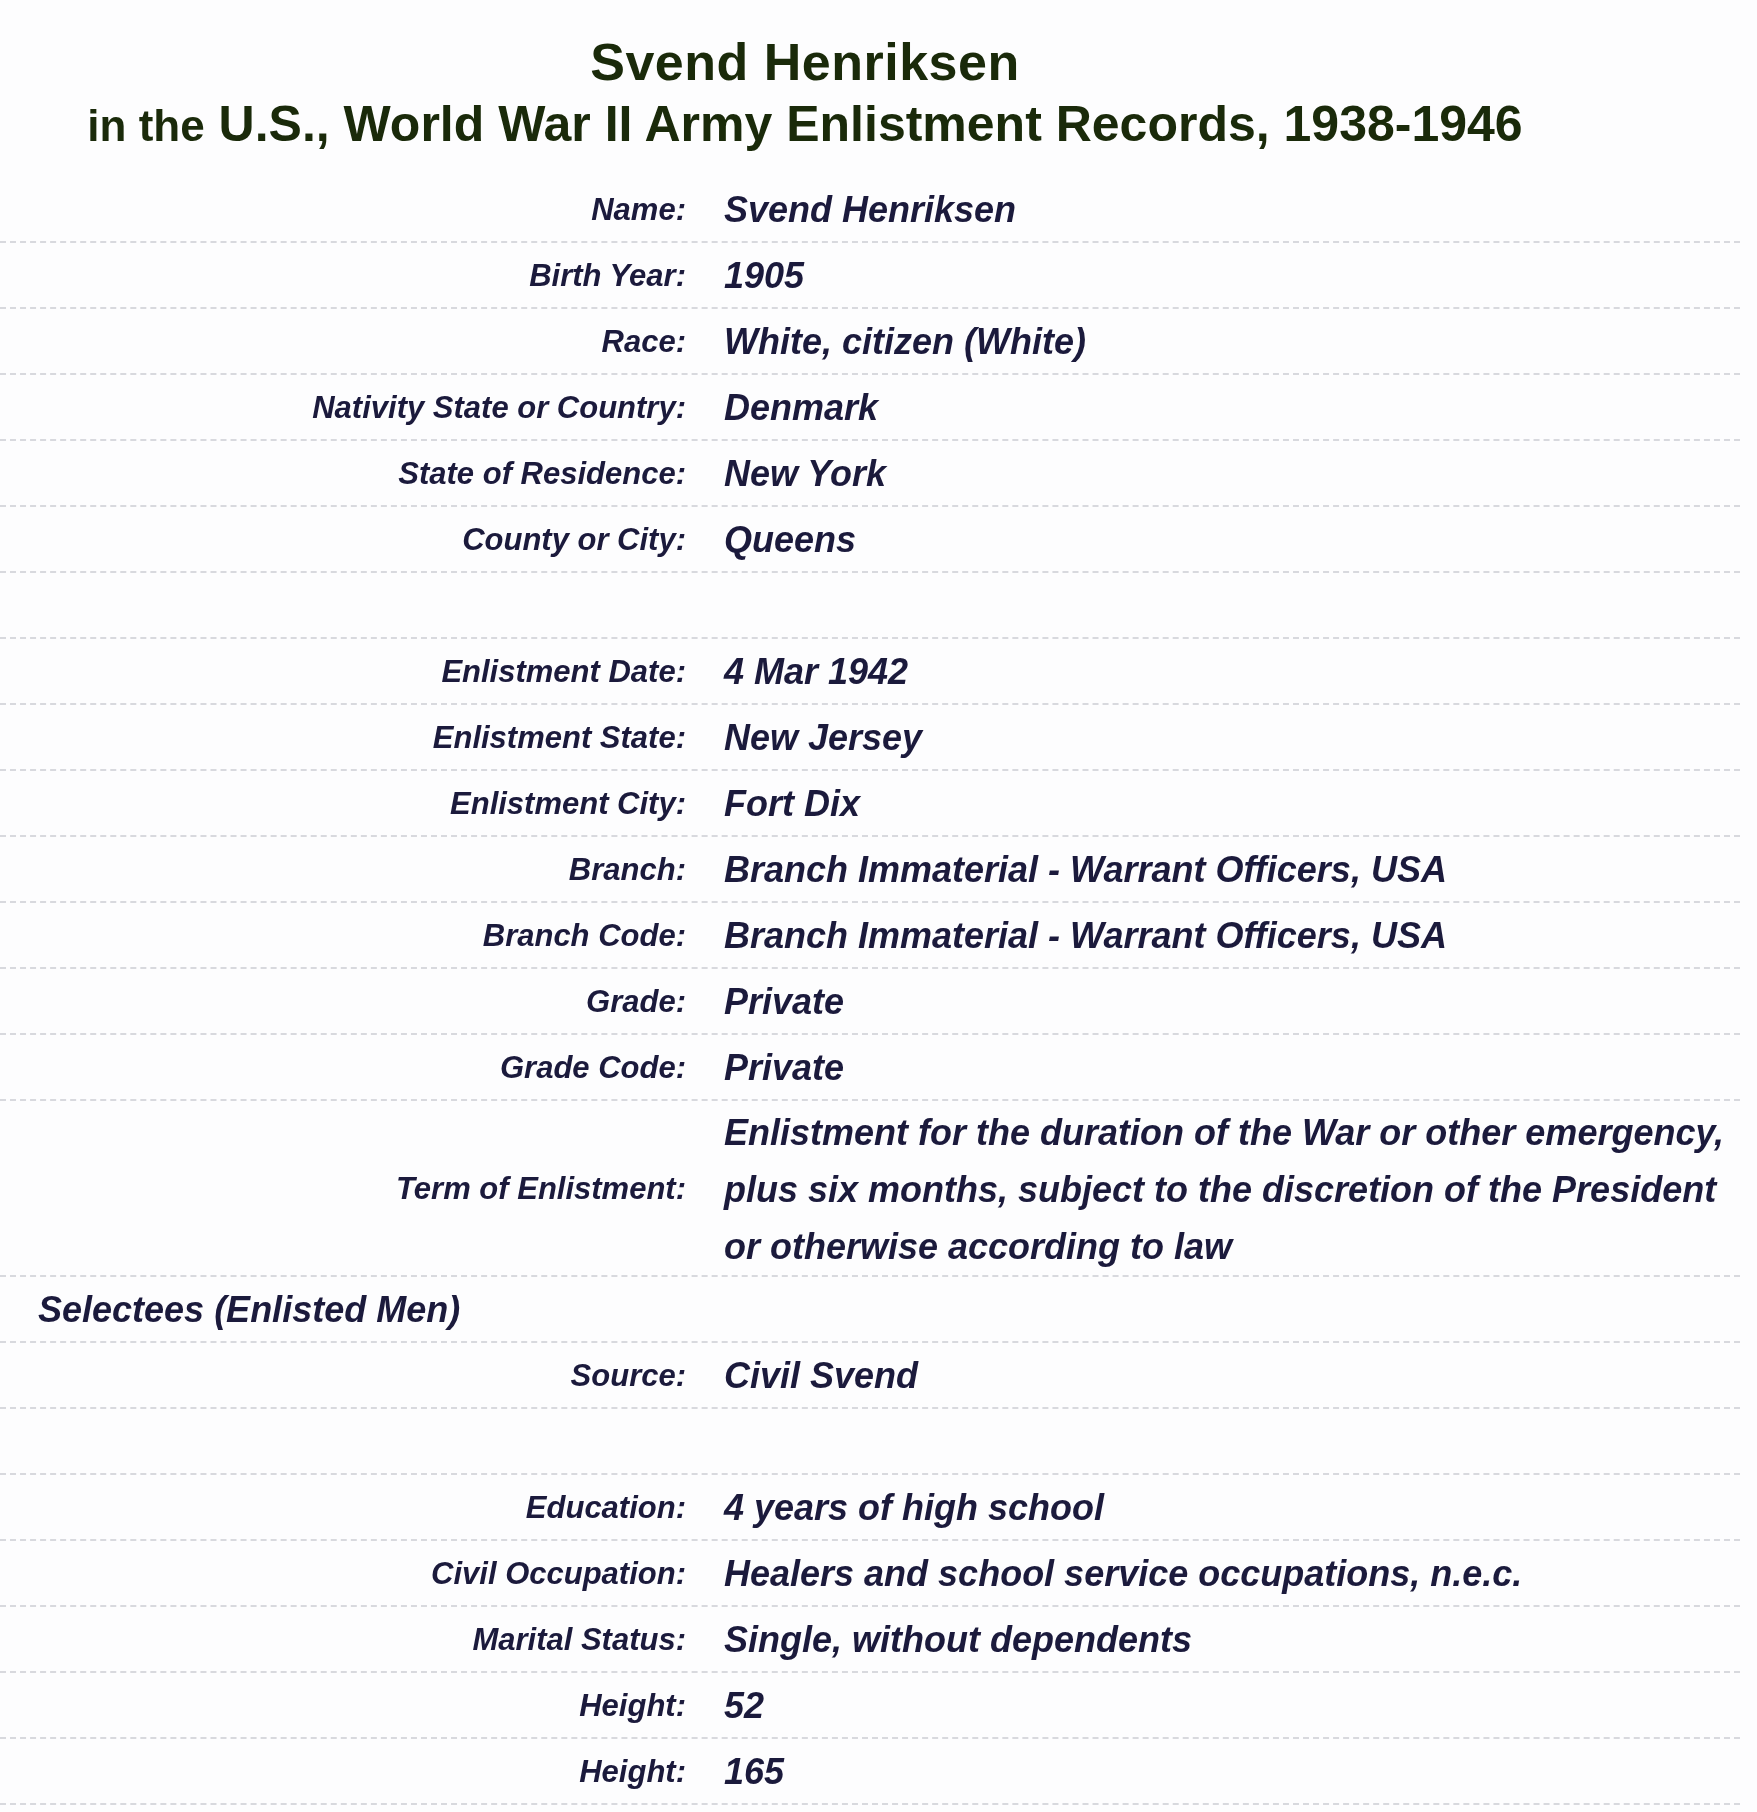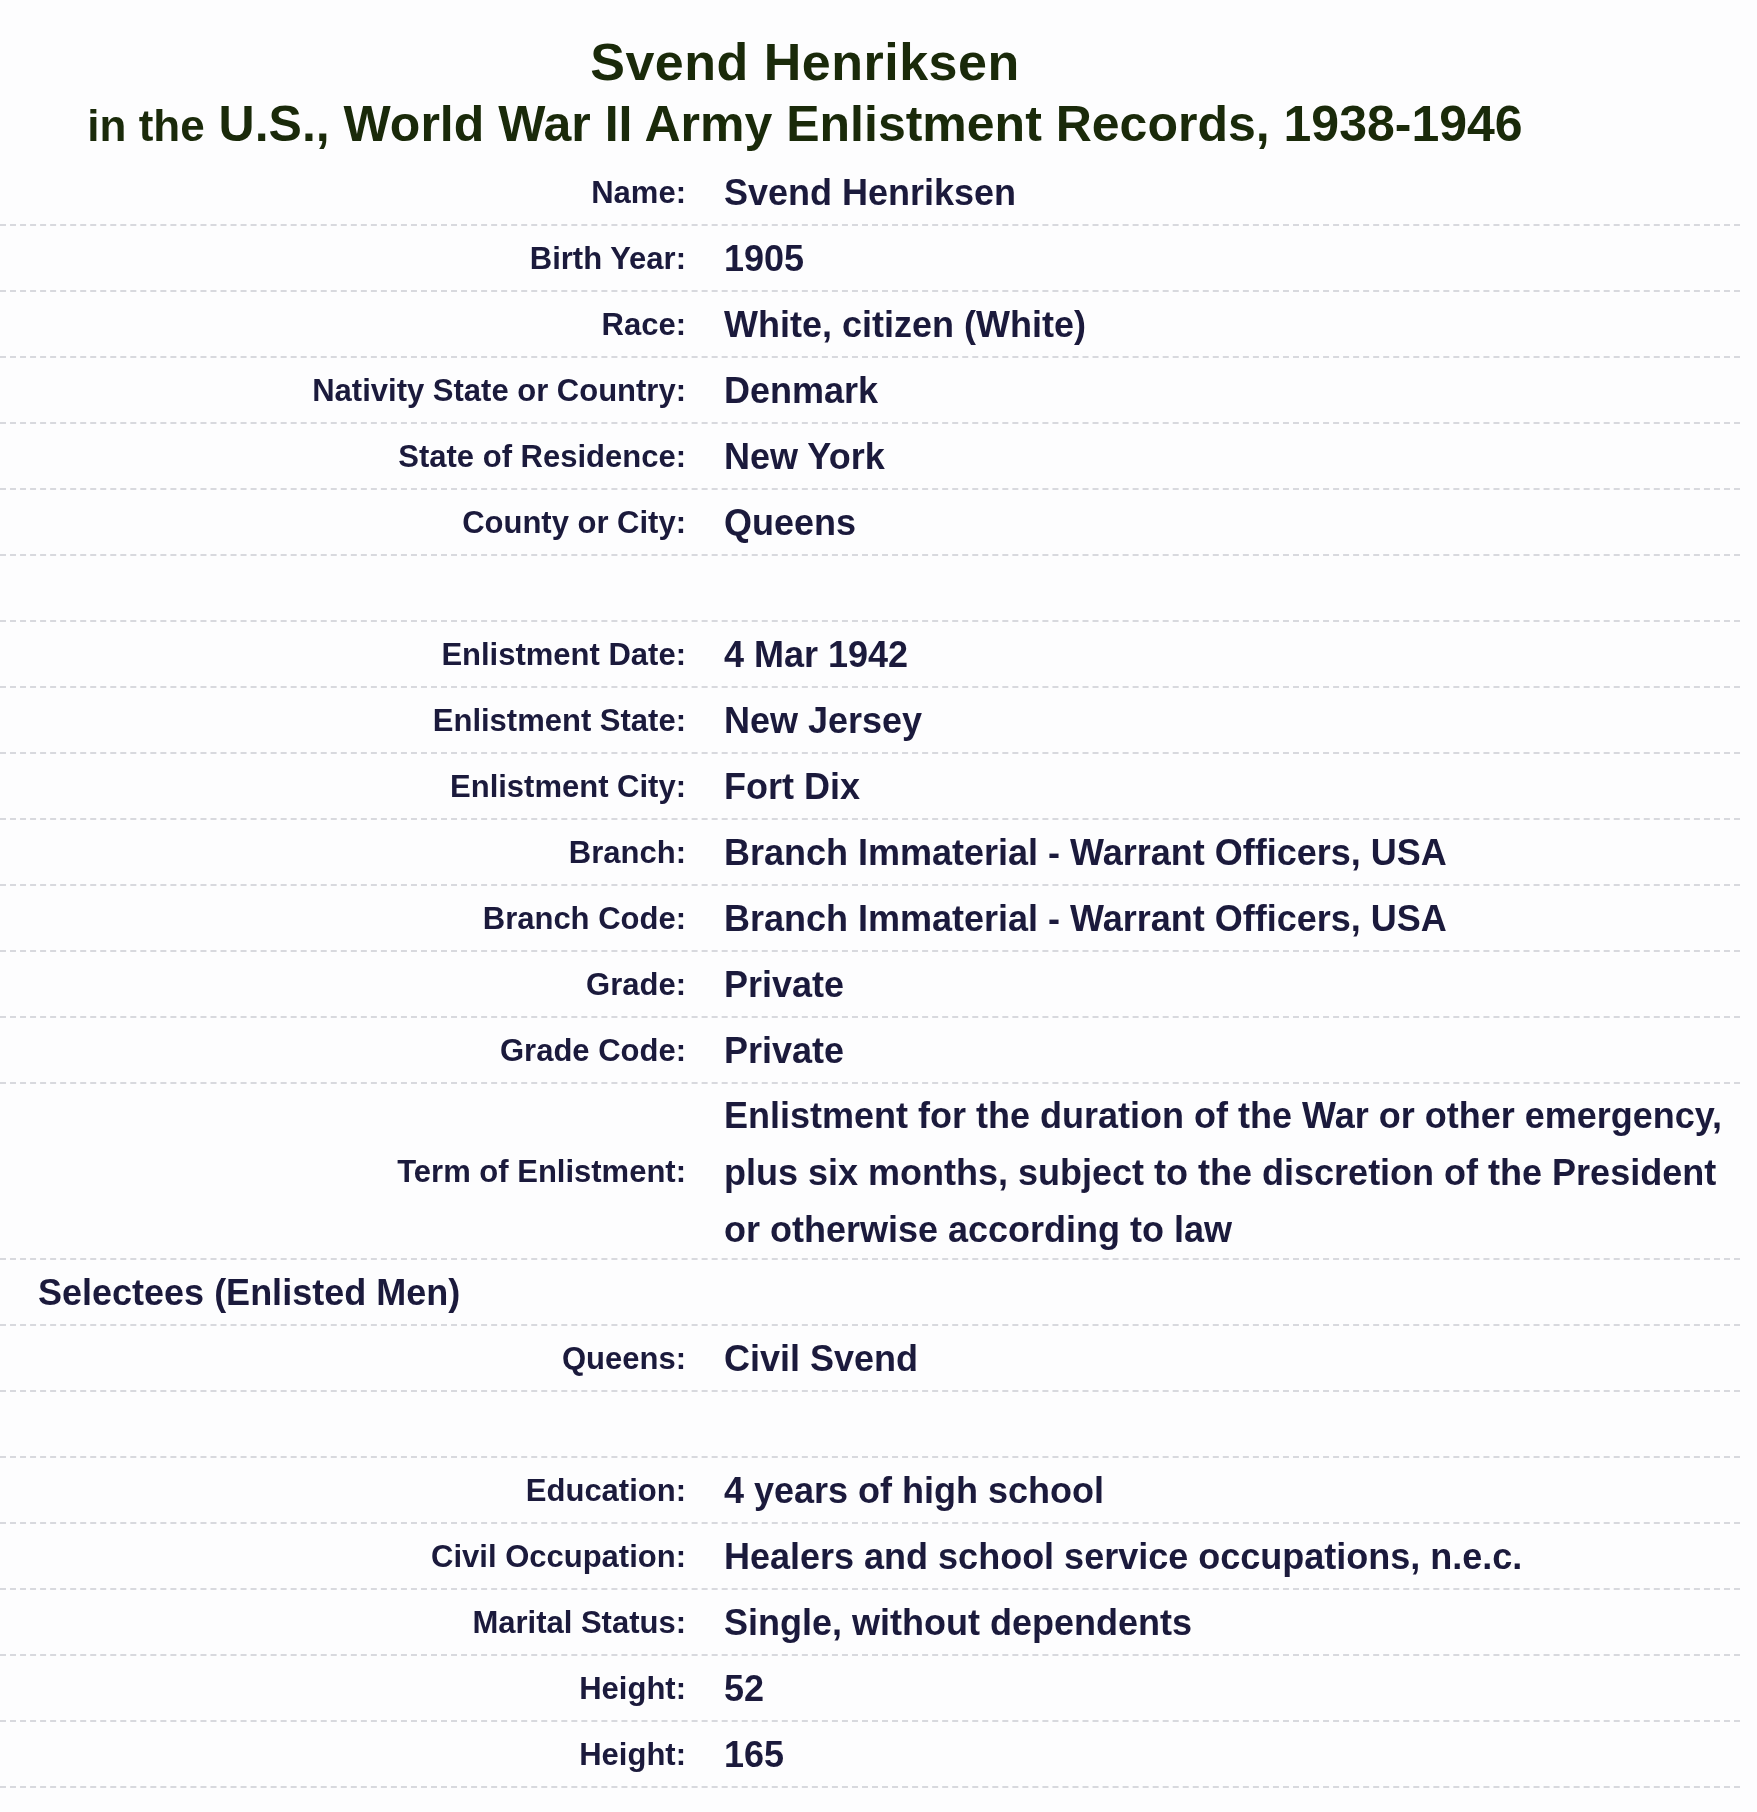--- a/index.html
+++ b/index.html
@@ -4,21 +4,21 @@
 <style>
   html, body { margin: 0; padding: 0; background: #fdfdfe; }
   body {
     width: 1757px; height: 1812px; position: relative; overflow: hidden;
     font-family: "Liberation Sans", "DejaVu Sans", sans-serif;
   }
   .title-block { position: absolute; left: 0; top: 30px; width: 1610px; text-align: center; color: #1a2a0a; font-weight: bold; }
   .title-name { font-size: 52px; line-height: 64px; letter-spacing: 0.5px; }
   .title-sub { font-size: 50px; line-height: 60px; white-space: nowrap; }
   .title-sub .small { font-size: 44px; text-align: right; }
-  .records { position: absolute; left: 0; top: 160px; width: 1740px; }
+  .records { position: absolute; left: 0; top: 177px; width: 1740px; font-style: italic; }
   .row { position: relative; display: flex; align-items: center; }
   .row::after {
     content: ""; position: absolute; left: 0; right: 0; bottom: 0; height: 0;
     border-bottom: 2px dashed #d8d9de;
   }
   .label {
     width: 686px; text-align: right; color: #1b1a3c; font-size: 31px; font-weight: bold;
     box-sizing: border-box; padding-right: 0;
   }
   .value {
@@ -102,21 +102,21 @@
     <div class="value">Private</div>
   </div>
   <div class="row multi">
     <div class="label">Term of Enlistment:</div>
     <div class="value">Enlistment for the duration of the War or other emergency, plus six months, subject to the discretion of the President or otherwise according to law</div>
   </div>
   <div class="row single">
     <div class="value">Selectees (Enlisted Men)</div>
   </div>
   <div class="row single">
-    <div class="label">Queens:</div>
+    <div class="label">Source:</div>
     <div class="value">Civil Svend</div>
   </div>
   <div class="spacer"></div>
 
   <div class="row single">
     <div class="label">Education:</div>
     <div class="value">4 years of high school</div>
   </div>
   <div class="row single">
     <div class="label">Civil Occupation:</div>

